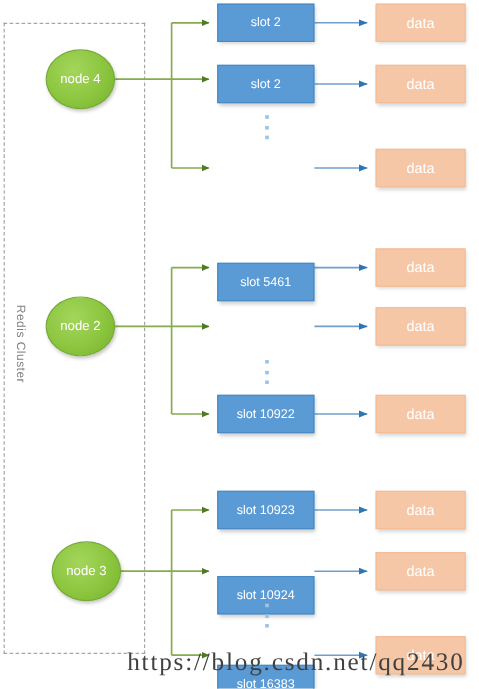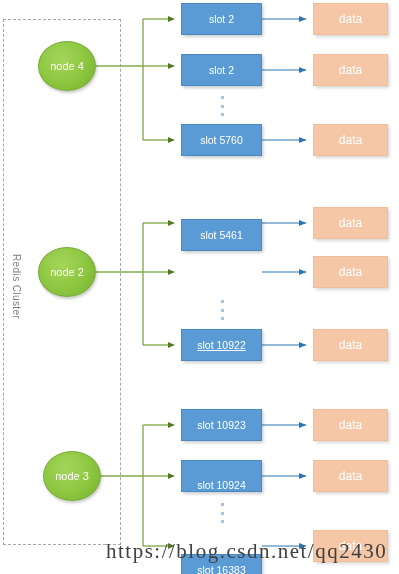--- a/index.html
+++ b/index.html
@@ -199,23 +199,20 @@
     <span>slot 2</span>
   </div>
   <div class="data-box" style="top:54px;">
     <span>data</span>
   </div>
   <div class="vdots" style="top:96px;">
     <i></i>
       <i></i>
       <i></i>
   </div>
-  <div class="slot-box" style="top:124px;">
-    <span>slot 5760</span>
-  </div>
   <div class="data-box" style="top:124px;">
     <span>data</span>
   </div>
 
   <div class="node" style="left:38px; top:247px;">
     <span>node 2</span>
   </div>
   <div class="slot-box" style="top:219px;">
     <span>slot 5461</span>
   </div>
@@ -223,37 +220,37 @@
     <span>data</span>
   </div>
   <div class="data-box" style="top:256px;">
     <span>data</span>
   </div>
   <div class="vdots" style="top:300px;">
     <i></i>
       <i></i>
       <i></i>
   </div>
-  <div class="slot-box" style="top:329px;text-decoration:underline;">
+  <div class="slot-box" style="top:329px;">
     <span>slot 10922</span>
   </div>
   <div class="data-box" style="top:329px;">
     <span>data</span>
   </div>
 
   <div class="node" style="left:43px; top:451px;">
     <span>node 3</span>
   </div>
   <div class="slot-box" style="top:409px;text-align:right;">
     <span>slot 10923</span>
   </div>
   <div class="data-box" style="top:409px;">
     <span>data</span>
   </div>
-  <div class="slot-box" style="top:460px;align-items:flex-end;">
+  <div class="slot-box" style="top:480px;">
     <span>slot 10924</span>
   </div>
   <div class="data-box" style="top:460px;">
     <span>data</span>
   </div>
   <div class="vdots" style="top:503px;">
     <i></i>
       <i></i>
       <i></i>
   </div>

